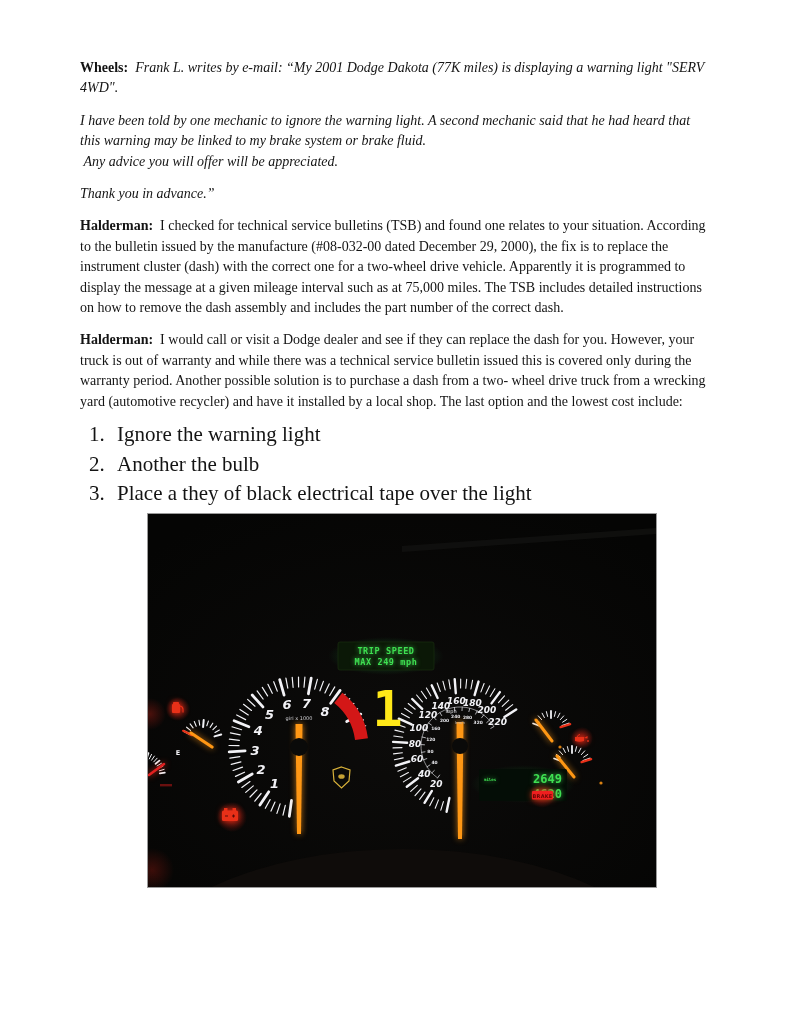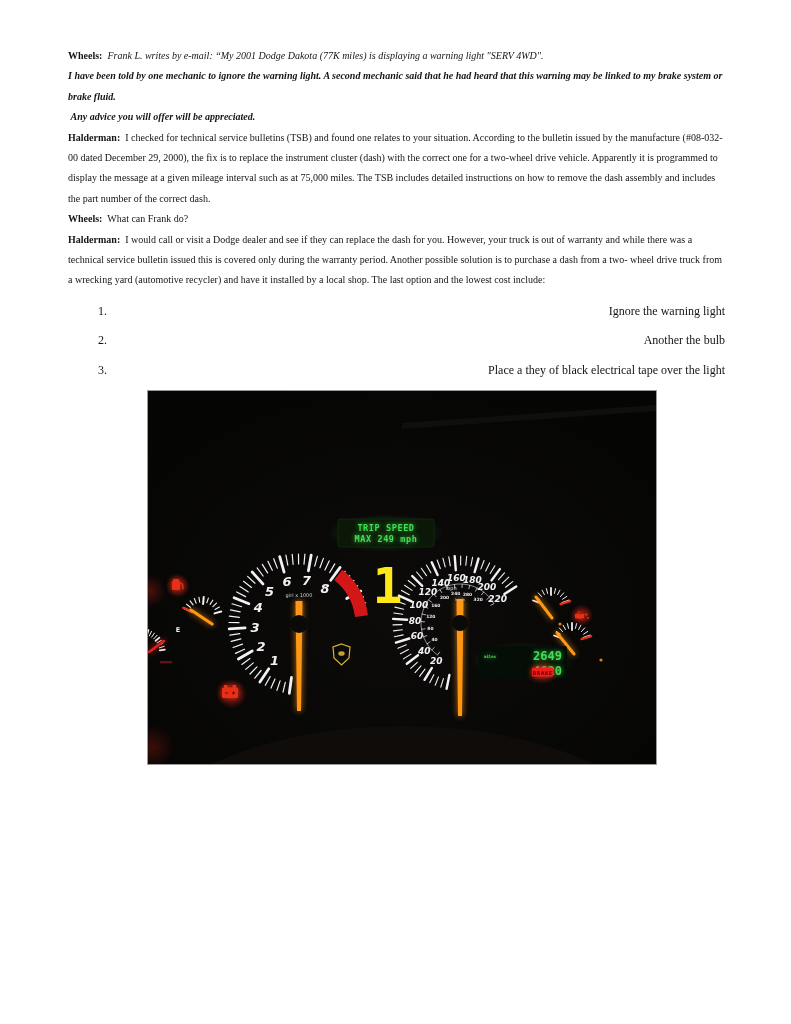--- a/index.html
+++ b/index.html
@@ -1,46 +1,46 @@
 <!DOCTYPE html>
 <html><head>
 <meta charset="utf-8">
 <style>
   html,body{margin:0;padding:0;}
   body{width:791px;height:1024px;background:#ffffff;font-family:"Liberation Serif",serif;color:#141414;overflow:hidden;}
   .page{padding:46px 66px 0 68px;width:657px;}
-  p.para{margin:0;font-size:10px;line-height:20.4px;}
+  p.para{margin:12px;font-size:14px;line-height:20.4px;}
   .i{font-style:italic;}
   .b{font-weight:bold;}
-  .pre{white-space:pre-line;font-weight:bold;}.mt8{margin-top:8px;}.mt13{margin-top:13px;}.mt14{margin-top:14px;}
+  .pre{white-space:pre-line;}.mt8{margin-top:8px;}.mt13{margin-top:13px;}.mt14{margin-top:14px;}
   .mt15{margin-top:15px;}.mt16{margin-top:16px;}
-  ol.options{margin:10px 0 8px 0;padding-left:42px;font-size:12px;line-height:20.4px;text-align:right;}
+  ol.options{margin:10px 0 8px 0;padding-left:42px;font-size:21px;line-height:20.4px;}
   ol.options li{margin-bottom:9px;padding-left:7px;}
   .figure{margin:10px 0 0 79px;width:508px;height:373px;border:1px solid #9a9a9a;line-height:0;background:#060605;}
   svg text{font-family:"DejaVu Sans",sans-serif;}
   .lcd-text{font-family:"DejaVu Sans Mono",monospace;font-weight:bold;}
   .glow-orange{filter:drop-shadow(0 0 3px rgba(255,150,20,0.8));}
   .glow-red{filter:drop-shadow(0 0 3px rgba(255,45,20,0.85));}
   .glow-green{filter:drop-shadow(0 0 2.5px rgba(70,255,90,0.7));}
 </style>
 </head>
 <body>
 
 <div class="page">
 
   <p class="para"><span class="b">Wheels:</span><span class="i">&nbsp; Frank L. writes by e-mail:  “My 2001 Dodge Dakota (77K miles) is displaying a warning light "SERV 4WD".</span></p>
 
 
   <p class="para i pre mt14">I have been told by one mechanic to ignore the warning light. A second mechanic said that he had heard that this warning may be linked to my brake system or brake fluid.
 &nbsp;Any advice you will offer will be appreciated.</p>
 
+  <p class="para i mt8">Thank you in advance.”</p>
 
   <p class="para mt14"><span class="b">Halderman:</span><span>&nbsp; I checked for technical service bulletins (TSB) and found one relates to your situation. According to the bulletin issued by the manufacture (#08-032-00 dated December 29, 2000), the fix is to replace the instrument cluster (dash) with the correct one for a two-wheel drive vehicle. Apparently it is programmed to display the message at a given mileage interval such as at 75,000 miles. The TSB includes detailed instructions on how to remove the dash assembly and includes the part number of the correct dash.</span></p>
 
-  <p class="para mt15"><span class="b">Wheels:</span><span>&nbsp; What can Frank do?</span></p>
 
   <p class="para mt13"><span class="b">Halderman:</span><span>&nbsp; I would call or visit a Dodge dealer and see if they can replace the dash for you. However, your truck is out of warranty and while there was a technical service bulletin issued this is covered only during the warranty period. Another possible solution is to purchase a dash from a two- wheel drive truck from a wrecking yard (automotive recycler) and have it installed by a local shop. The last option and the lowest cost include:</span></p>
 
   <ol class="options">
     <li>Ignore the warning light</li>
     <li>Another the bulb</li>
     <li>Place a they of black electrical tape over the light</li>
   </ol>
 
   <div class="figure">

